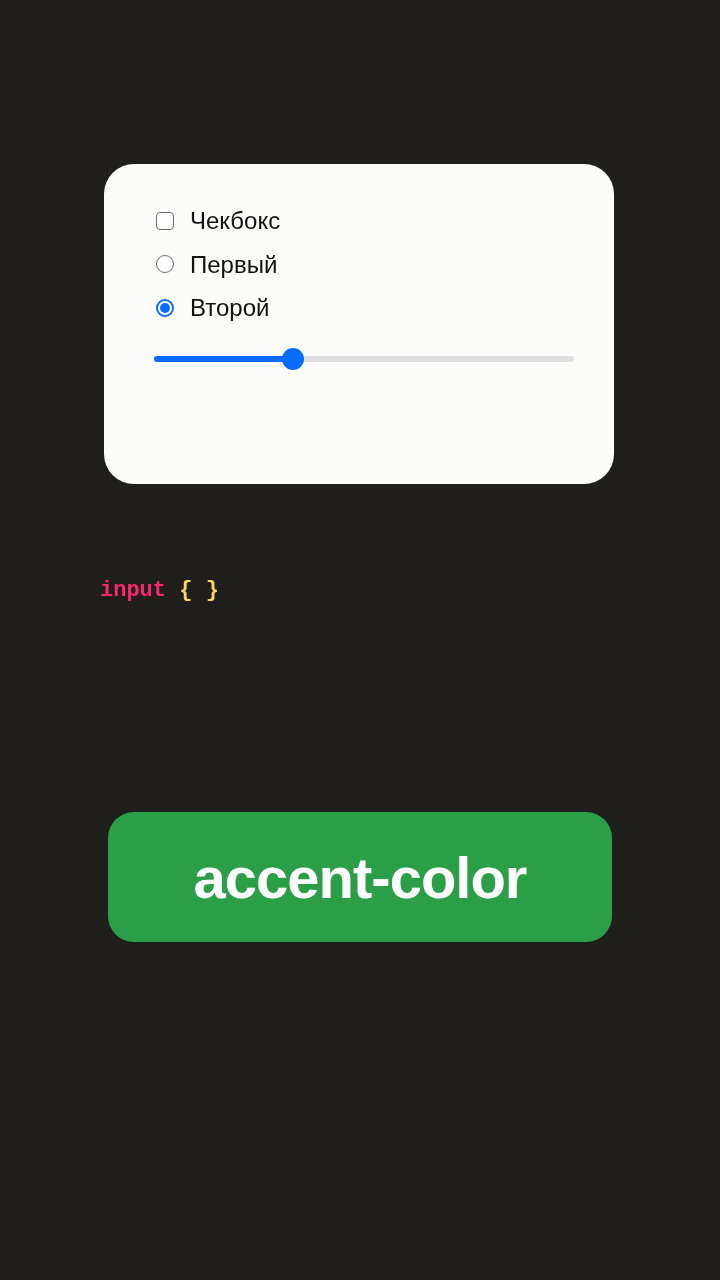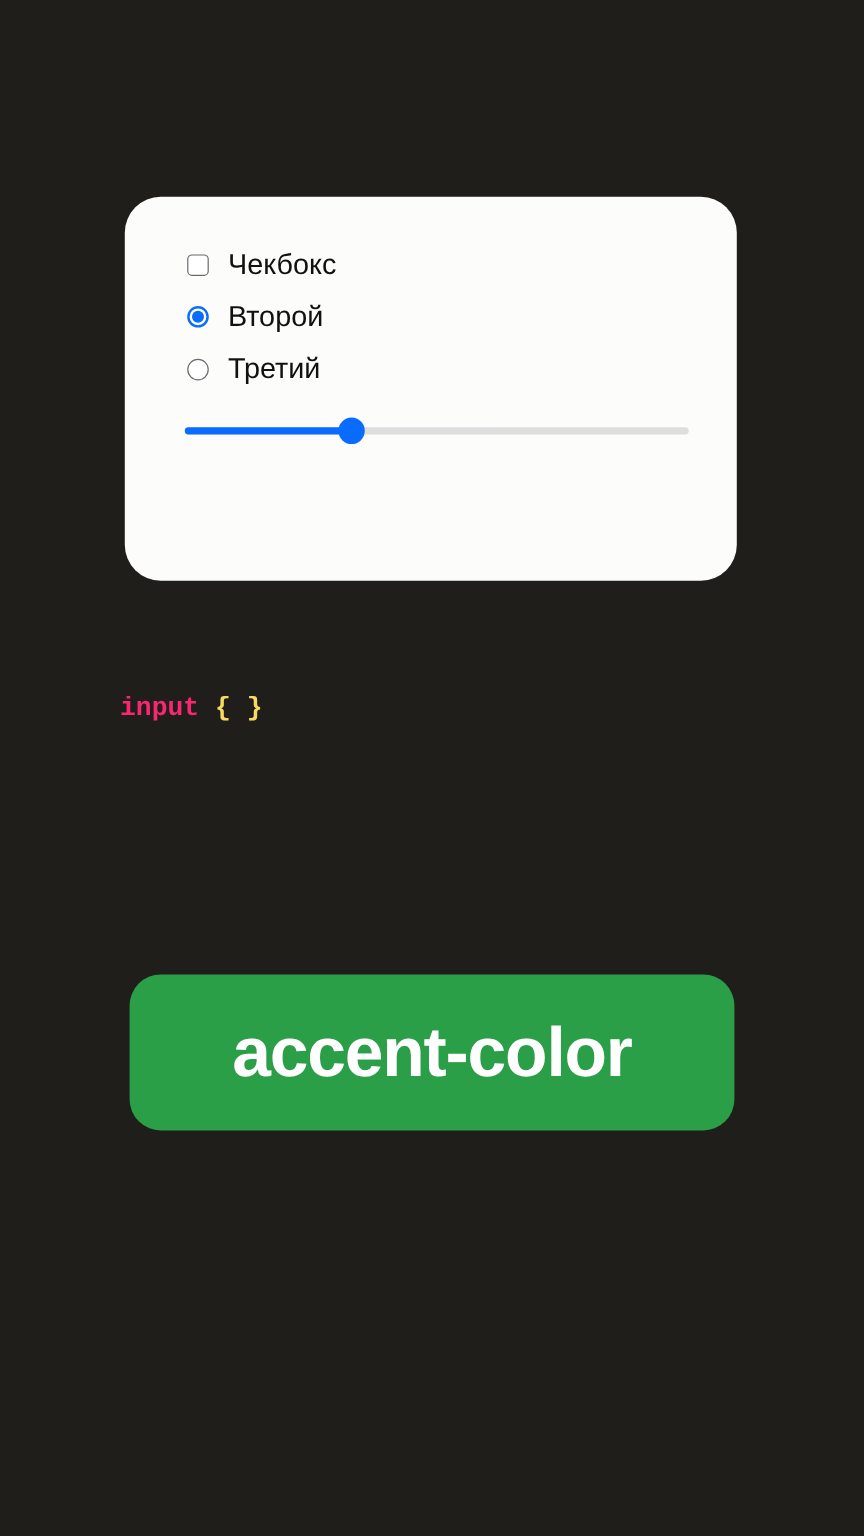--- a/index.html
+++ b/index.html
@@ -150,36 +150,36 @@
 <div class="stage">
 
   <div class="card">
     <div class="row">
       <span class="control">
         <span class="checkbox-box"></span>
       </span>
       <span>Чекбокс</span>
     </div>
 
+    <div class="row">
+      <span class="control">
+        <span class="radio-outer"></span>
+      </span>
+      <span>Первый</span>
+    </div>
 
     <div class="row">
       <span class="control">
         <span class="radio-outer checked">
           <span class="radio-inner"></span>
         </span>
       </span>
       <span>Второй</span>
     </div>
 
-    <div class="row">
-      <span class="control">
-        <span class="radio-outer"></span>
-      </span>
-      <span>Третий</span>
-    </div>
 
     <div class="slider-wrap">
       <div class="slider-track"></div>
       <div class="slider-fill" id="slider-fill" style="width: 33%;"></div>
       <div class="slider-thumb" id="slider-thumb" style="left: 33%;"></div>
     </div>
   </div>
 
   <div class="code">
     <span class="line"><span class="tok-sel">input</span> <span class="tok-brace">{</span></span>

